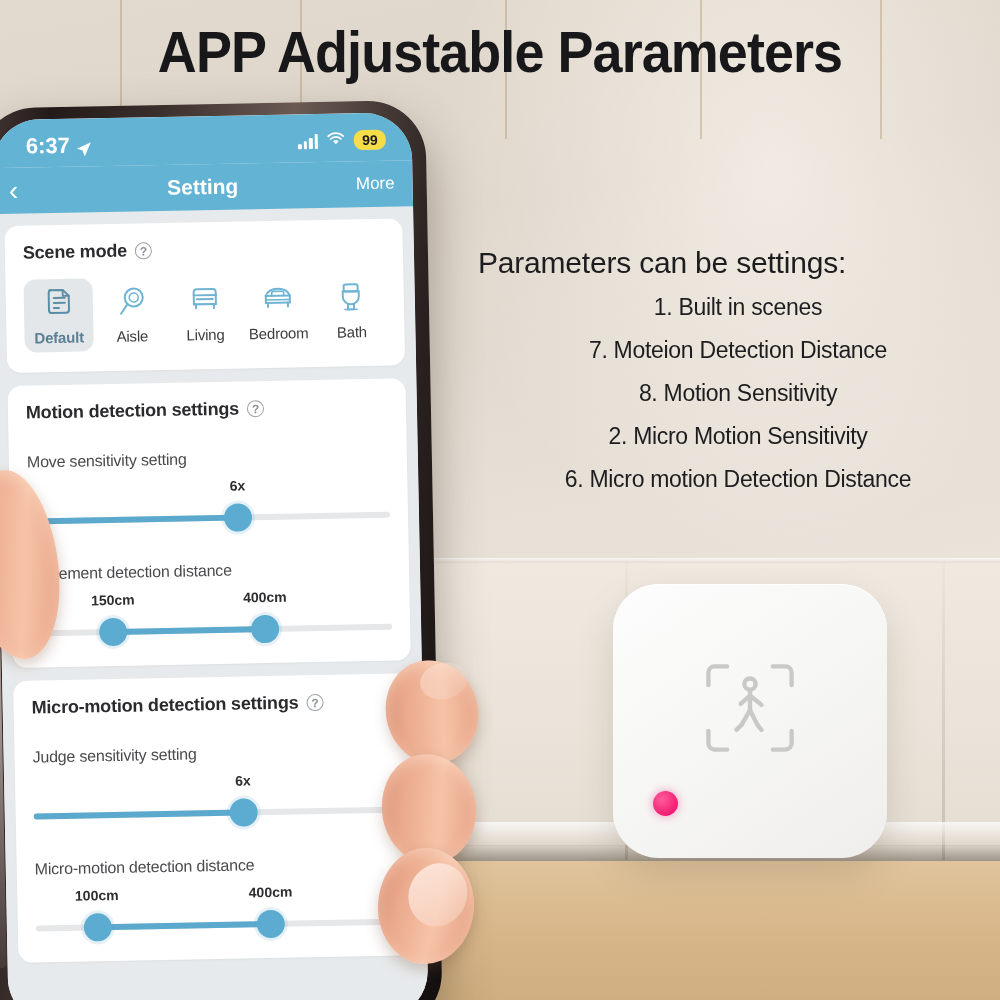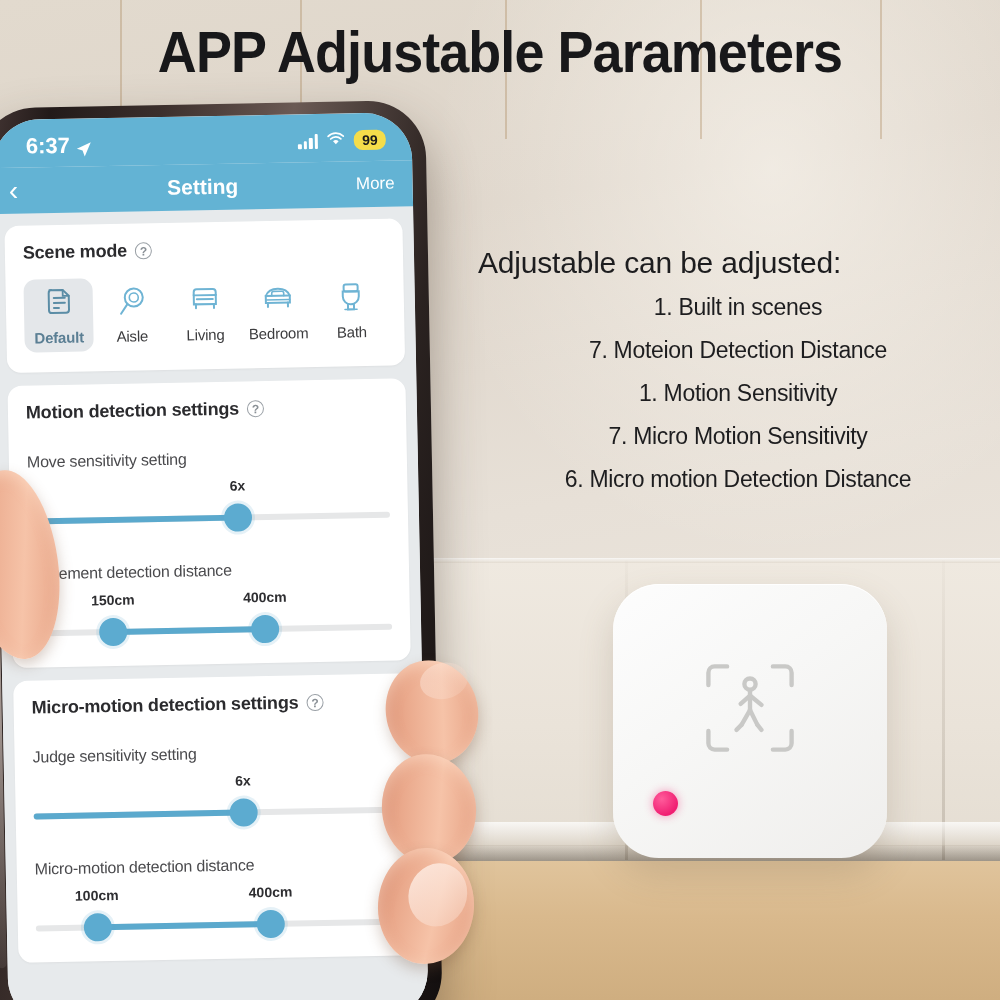--- a/index.html
+++ b/index.html
@@ -422,19 +422,19 @@
       <path d="M50 52l-8 14"></path>
       <path d="M50 52l7 14"></path>
       <path d="M42 66l-5 5"></path>
       <path d="M57 66l4 5"></path>
     </svg>
   </div>
   <div id="sensor-led"></div>
 </div>
 
 <div id="bullets">
-  <div class="lead">Adjustable can be adjusted:</div>
+  <div class="lead">Parameters can be settings:</div>
   <div class="item">1. Built in scenes</div>
   <div class="item">7. Moteion Detection Distance</div>
-  <div class="item">1. Motion Sensitivity</div>
-  <div class="item">7. Micro Motion Sensitivity</div>
+  <div class="item">8. Motion Sensitivity</div>
+  <div class="item">2. Micro Motion Sensitivity</div>
   <div class="item">6. Micro motion Detection Distance</div>
 </div>
 
 </body></html>

